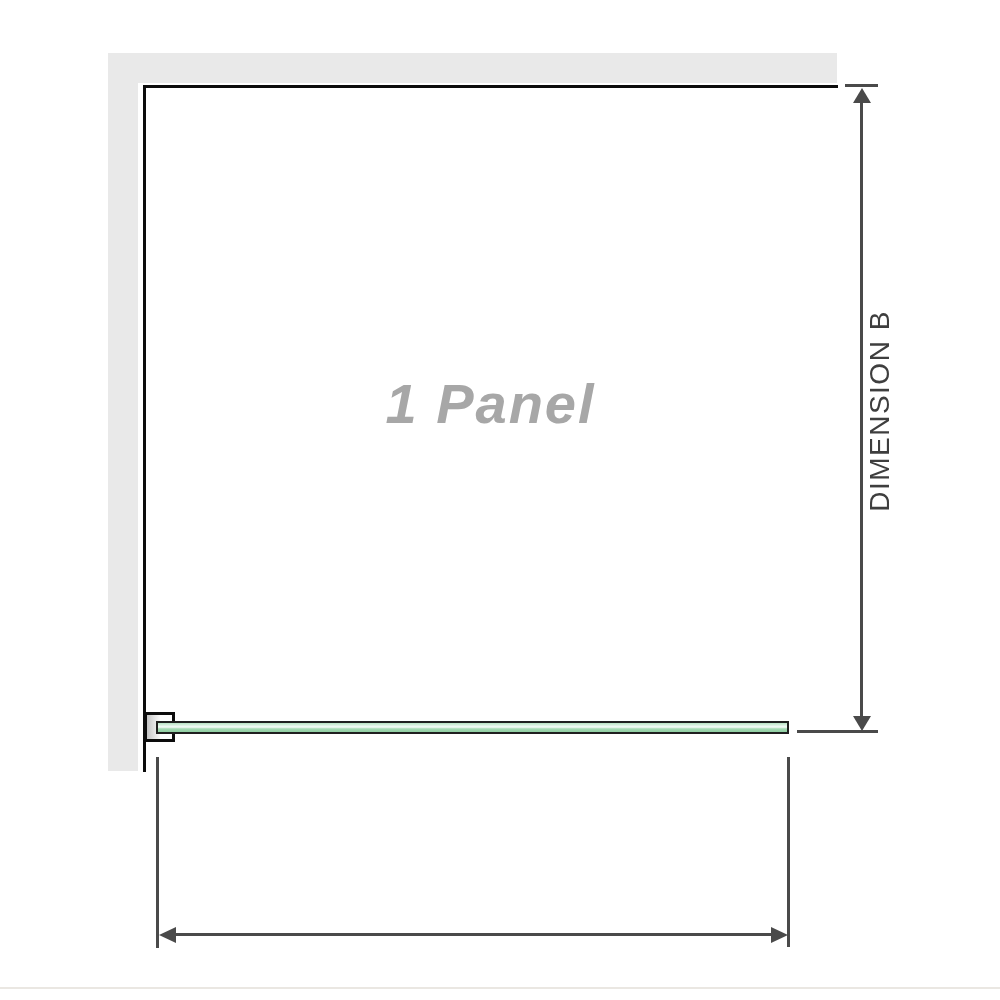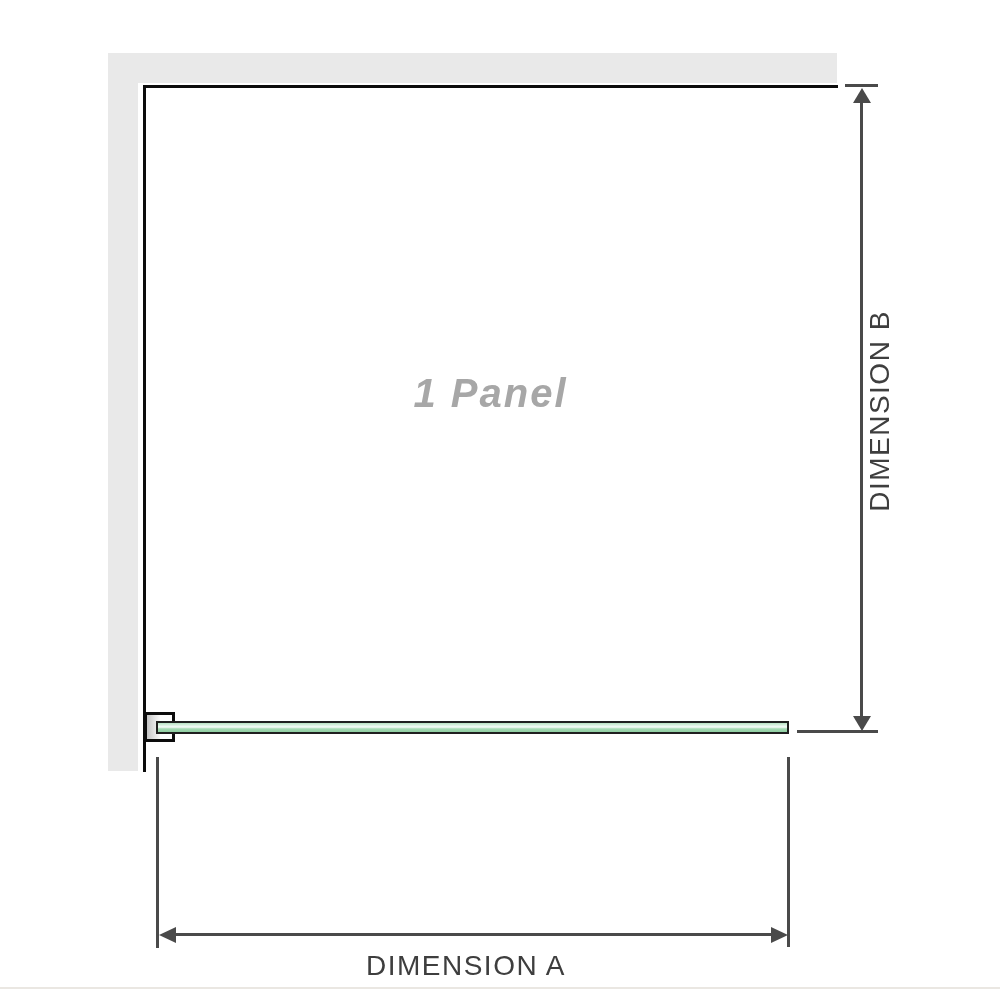--- a/index.html
+++ b/index.html
@@ -11,21 +11,21 @@
   .wall{position:absolute;background:#e9e9e9;}
   #wall-left{left:108px;top:53px;width:30px;height:718px;}
   #wall-top{left:108px;top:53px;width:729px;height:30px;}
   
   .outline{position:absolute;background:#0c0c0c;}
   #outline-top{left:143px;top:85px;width:695px;height:3px;}
   #outline-left{left:143px;top:85px;width:3px;height:687px;}
   
   #panel-label{
     position:absolute;left:143px;top:371px;width:695px;text-align:center;
-    font-size:40px;font-style:italic;font-weight:600;letter-spacing:2px;color:#a7a7a7;
+    font-size:56px;font-style:italic;font-weight:600;letter-spacing:2px;color:#a7a7a7;
   }
   
   #bracket{
     position:absolute;left:144px;top:712px;width:31px;height:30px;
     border:3px solid #0c0c0c;background:#ffffff;box-sizing:border-box;
   }
   #bracket-shade{
     position:absolute;left:0;top:0;width:13px;height:100%;
     background:linear-gradient(90deg,#c3c3c3 0%,#e2e2e2 55%,#f7f7f7 100%);
   }
@@ -82,17 +82,16 @@
   <div class="dim" id="dimb-line"></div>
   <div class="arrow" id="dimb-arrow-up"></div>
   <div class="arrow" id="dimb-arrow-down"></div>
   <div class="dim-label" id="dimb-label">DIMENSION B</div>
 
   <div class="dim" id="dima-ext-left"></div>
   <div class="dim" id="dima-ext-right"></div>
   <div class="dim" id="dima-line"></div>
   <div class="arrow" id="dima-arrow-left"></div>
   <div class="arrow" id="dima-arrow-right"></div>
-  <div class="dim-label" id="dima-label">DIMENSION A</div>
 
   <div id="baseline-rule"></div>
 
 </div>
 
 </body></html>

